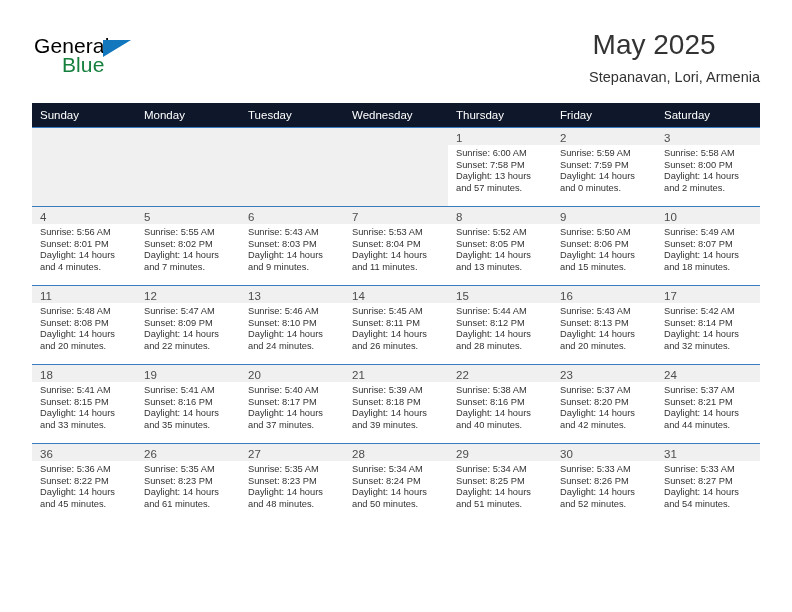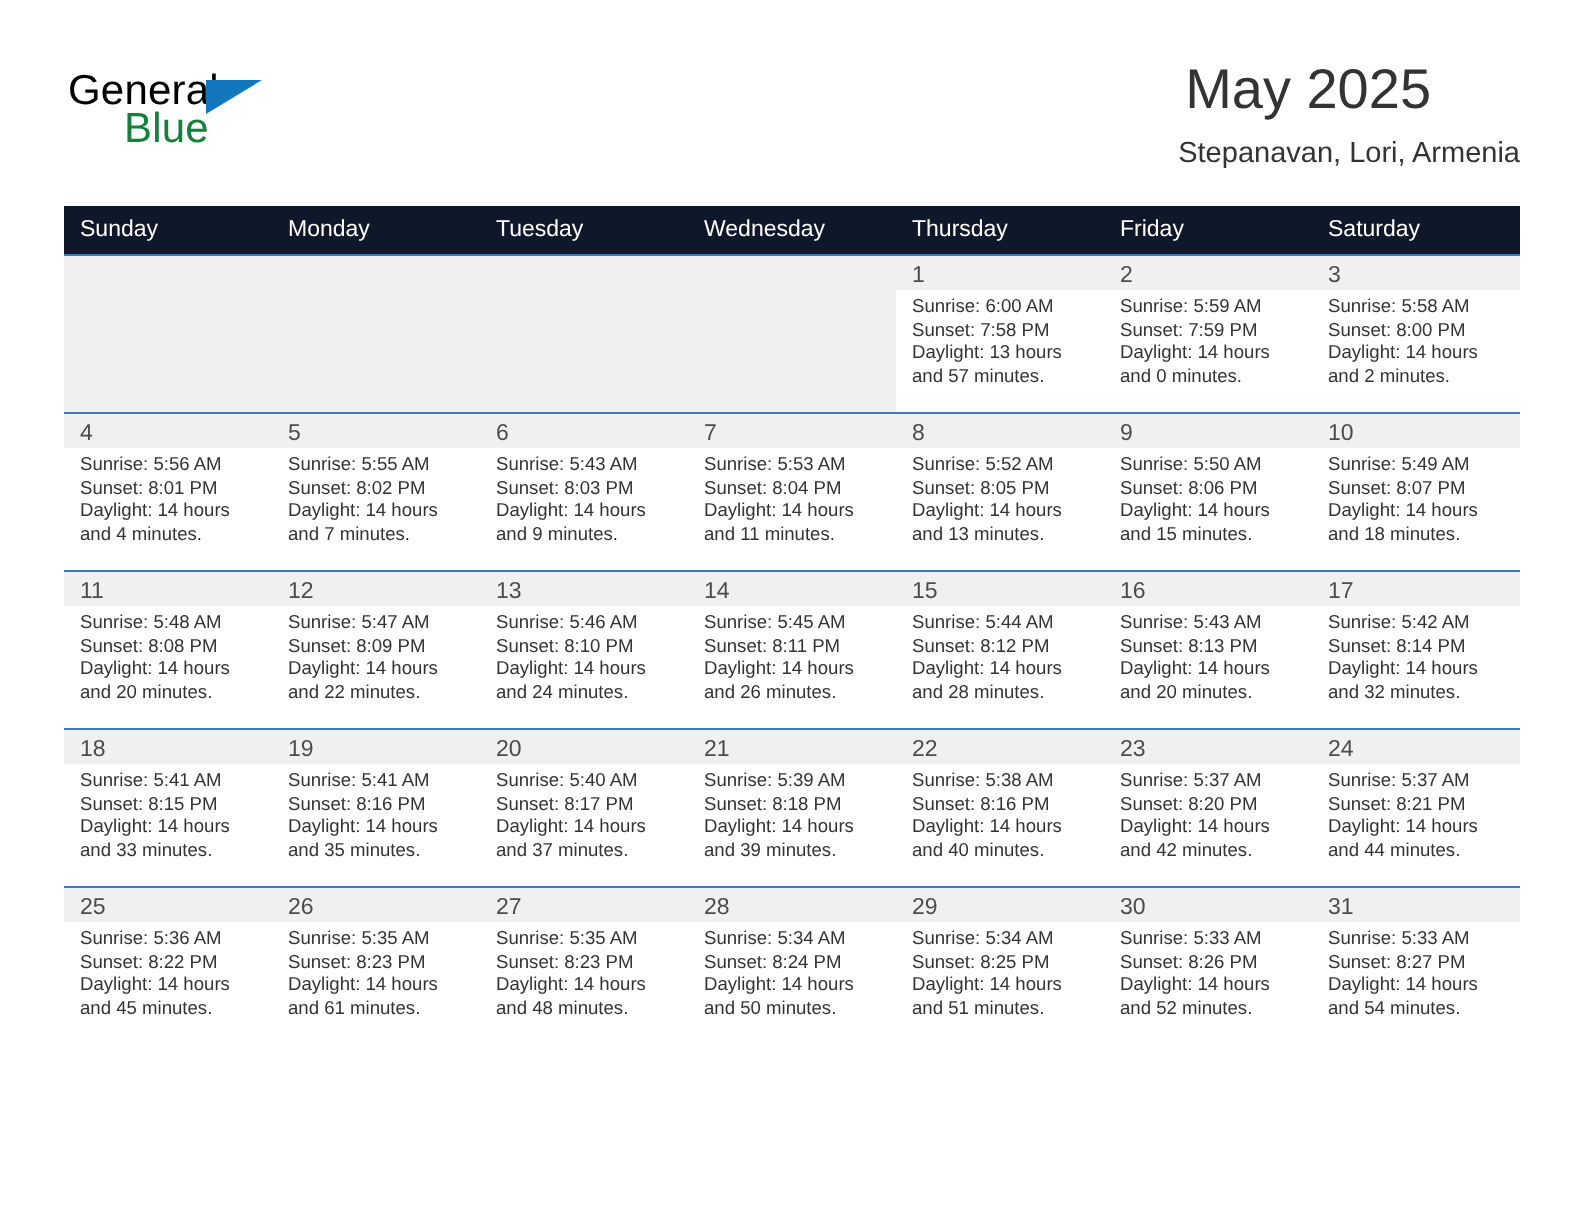--- a/index.html
+++ b/index.html
@@ -404,21 +404,21 @@
               <div class="detail">Sunrise: 5:37 AM</div>
               <div class="detail">Sunset: 8:21 PM</div>
               <div class="detail">Daylight: 14 hours</div>
               <div class="detail">and 44 minutes.</div>
             </div>
           </td>
         </tr>
         <tr>
           <td class="filled">
             <div class="cell-inner">
-              <div class="daynum">25</div>
+              <div class="daynum">36</div>
               <div class="detail">Sunrise: 5:36 AM</div>
               <div class="detail">Sunset: 8:22 PM</div>
               <div class="detail">Daylight: 14 hours</div>
               <div class="detail">and 45 minutes.</div>
             </div>
           </td>
           <td class="filled">
             <div class="cell-inner">
               <div class="daynum">26</div>
               <div class="detail">Sunrise: 5:35 AM</div>

